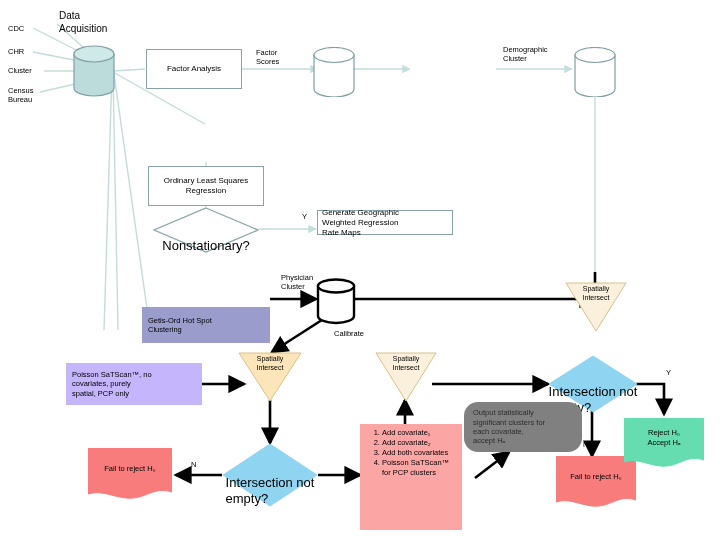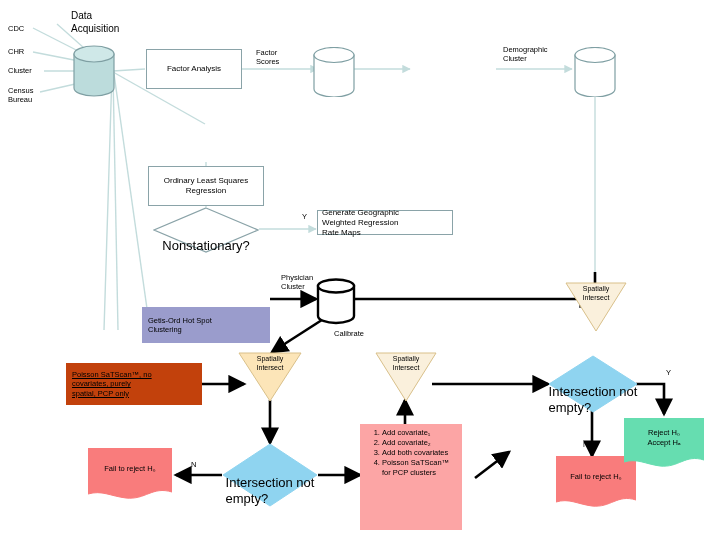--- a/index.html
+++ b/index.html
@@ -43,21 +43,21 @@
     padding: 2px 4px;
   }
   
   .box-fill {
     font-size: 7.5px;
     padding: 4px 6px;
     text-align: left;
     justify-content: flex-start;
   }
   .fill-purple { background: #9a9ccc; }
-  .fill-green-light { background: #c2410c; text-decoration: underline; }
+  .fill-green-light { background: #c4b5fd; }
   .fill-green { background: #fca5a5; }
   
   .box-round {
     background: #808080;
     border-radius: 14px;
     font-size: 7.5px;
     padding: 6px 9px;
     text-align: left;
     justify-content: flex-start;
     color: #2b2b2b;
@@ -206,21 +206,21 @@
       <path d="M595,283 L595,272"></path>
     </g>
   </svg>
 
   <div class="lbl" style="left:8px; top:24px;">CDC</div>
   <div class="lbl" style="left:8px; top:47px;">CHR</div>
   <div class="lbl" style="left:8px; top:66px;">Cluster</div>
   <div class="lbl" style="left:8px; top:86px;">Census
 Bureau</div>
 
-  <div class="lbl lbl-title" style="left:59px; top:10px;margin-left:12px;">Data
+  <div class="lbl lbl-title" style="left:59px; top:10px;">Data
 Acquisition</div>
   <div class="lbl" style="left:256px; top:48px;">Factor
 Scores</div>
   <div class="lbl" style="left:503px; top:45px;">Demographic
 Cluster</div>
   <div class="lbl" style="left:281px; top:273px;">Physician
 Cluster</div>
   <div class="lbl" style="left:334px; top:329px;">Calibrate</div>
   <div class="lbl lbl-yn" style="left:302px; top:212px;">Y</div>
   <div class="lbl lbl-yn" style="left:666px; top:368px;">Y</div>
@@ -321,20 +321,24 @@
 
   <div class="node box-fill fill-green" style="left:360px; top:424px; width:102px; height:106px; align-items:flex-start;">
     <ol class="steps">
       <li>Add covariate₁</li>
       <li>Add covariate₂</li>
       <li>Add both covariates</li>
       <li>Poisson SaTScan™ for PCP clusters</li>
     </ol>
   </div>
 
+  <div class="node box-round" style="left:464px; top:402px; width:118px; height:50px; white-space:pre-line;">Output statistically
+significant clusters for
+each covariate,
+accept Hₐ</div>
 
   <div class="ban-wrap" style="left:88px; top:448px; width:84px; height:52px;">
     <svg width="84" height="52" viewBox="0 0 84 52" xmlns="http://www.w3.org/2000/svg">
       <path d="M0,0 L84,0 L84,44 C64,38 58,52 38,50 C22,48 14,42 0,46 Z" fill="#f97c7c" stroke="#f97c7c" stroke-width="1"></path>
     </svg>
     <div class="ban-txt">Fail to reject H₀</div>
   </div>
 
   <div class="ban-wrap" style="left:556px; top:456px; width:80px; height:52px;">
     <svg width="80" height="52" viewBox="0 0 80 52" xmlns="http://www.w3.org/2000/svg">

